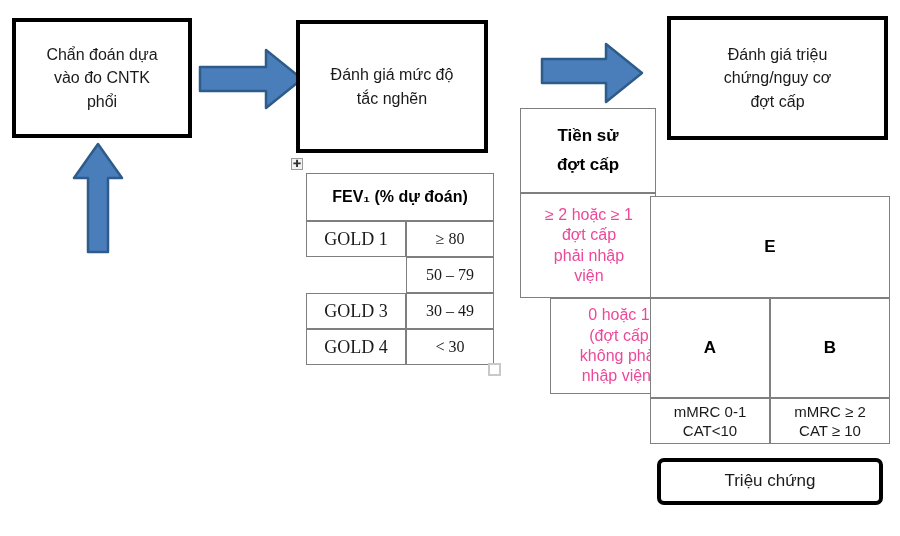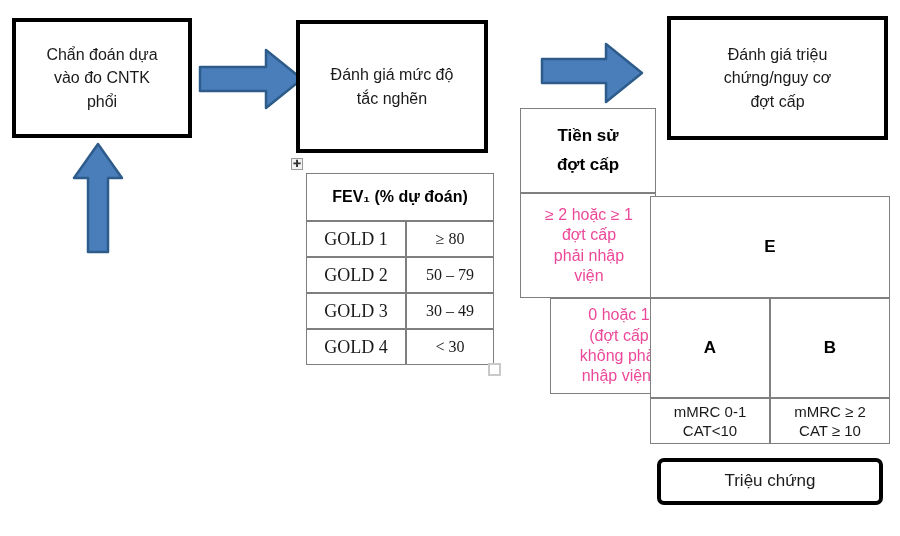--- a/index.html
+++ b/index.html
@@ -162,21 +162,20 @@
   </div>
 
   <div class="handle move-handle" style="left:291px; top:158px;">✚</div>
 
   <div class="gridtable" id="fev-table">
     <div class="cell fev-head" style="left:0; top:0; width:188px; height:48px;">FEV₁ (% dự đoán)</div>
 
     <div class="cell fev-label" style="left:0; top:48px; width:100px; height:36px;">GOLD 1</div>
     <div class="cell fev-val" style="left:100px; top:48px; width:88px; height:36px;">≥ 80</div>
 
-    <div class="cell fev-label" style="left:0; top:84px; width:100px; height:36px;">GOLD 2</div>
     <div class="cell fev-val" style="left:100px; top:84px; width:88px; height:36px;">50 – 79</div>
 
     <div class="cell fev-label" style="left:0; top:120px; width:100px; height:36px;">GOLD 3</div>
     <div class="cell fev-val" style="left:100px; top:120px; width:88px; height:36px;">30 – 49</div>
 
     <div class="cell fev-label" style="left:0; top:156px; width:100px; height:36px;">GOLD 4</div>
     <div class="cell fev-val" style="left:100px; top:156px; width:88px; height:36px;">&lt; 30</div>
   </div>
 
   <div class="handle resize-handle" style="left:488px; top:363px;"></div>

